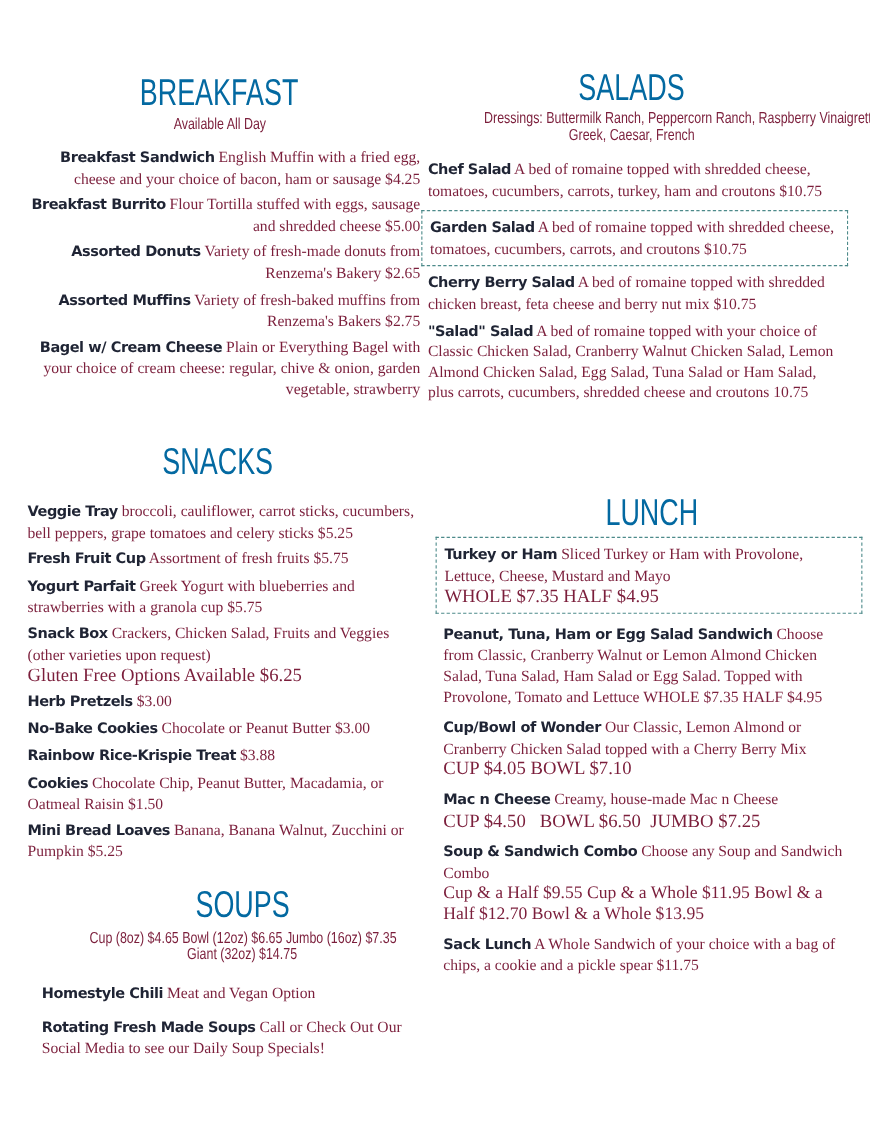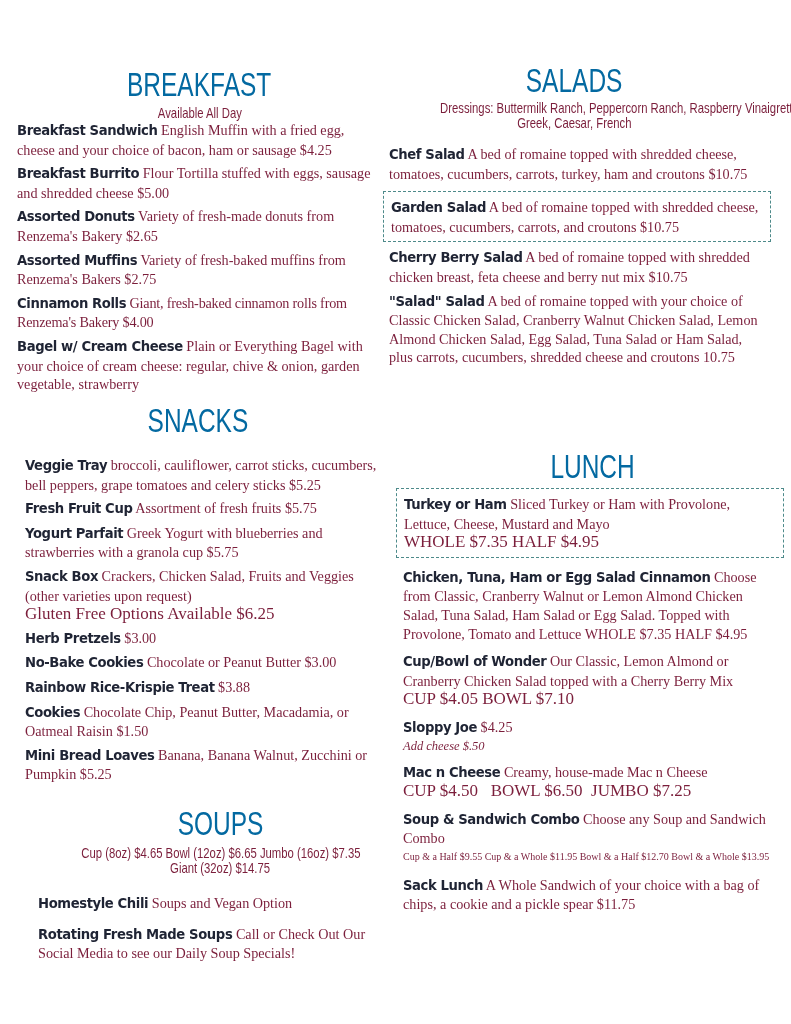--- a/index.html
+++ b/index.html
@@ -45,26 +45,25 @@
     border: 1.5px dashed #4d8a8a;
     padding: 6px 8px 5px 7px;
   }
 </style>
 </head>
 <body>
 
 <div class="col" style="left:17px; top:66px; width:365px;">
   <div class="heading"><span>BREAKFAST</span></div>
   <div class="subhead" style="margin-top:4px;"><span>Available All Day</span></div>
-  <div style="">
+  <div style="margin-top:13px;text-align:right;">
     <div class="item"><span class="name">Breakfast Sandwich</span> <span class="desc">English Muffin with a fried egg, cheese and your choice of bacon, ham or sausage $4.25</span></div>
     <div class="item"><span class="name">Breakfast Burrito</span> <span class="desc">Flour Tortilla stuffed with eggs, sausage and shredded cheese $5.00</span></div>
     <div class="item"><span class="name">Assorted Donuts</span> <span class="desc">Variety of fresh-made donuts from Renzema's Bakery $2.65</span></div>
     <div class="item"><span class="name">Assorted Muffins</span> <span class="desc">Variety of fresh-baked muffins from Renzema's Bakers $2.75</span></div>
-    <div class="item" style="letter-spacing:-0.2px;"><span class="name">Cinnamon Rolls</span> <span class="desc">Giant, fresh-baked cinnamon rolls from Renzema's Bakery $4.00</span></div>
     <div class="item"><span class="name">Bagel w/ Cream Cheese</span> <span class="desc">Plain or Everything Bagel with your choice of cream cheese: regular, chive &amp; onion, garden vegetable, strawberry</span></div>
   </div>
 </div>
 
 <div class="col" style="left:25px; top:402px; width:355px;">
   <div class="heading" style="width:345px;"><span>SNACKS</span></div>
   <div style="margin-top:18px;">
     <div class="item"><span class="name">Veggie Tray</span> <span class="desc">broccoli, cauliflower, carrot sticks, cucumbers, bell peppers, grape tomatoes and celery sticks  $5.25</span></div>
     <div class="item"><span class="name">Fresh Fruit Cup</span> <span class="desc">Assortment of fresh fruits $5.75</span></div>
     <div class="item"><span class="name">Yogurt Parfait</span> <span class="desc">Greek Yogurt with blueberries and strawberries with a granola cup $5.75</span></div>
@@ -75,21 +74,21 @@
     <div class="item"><span class="name">Cookies</span> <span class="desc">Chocolate Chip, Peanut Butter, Macadamia, or Oatmeal Raisin $1.50</span></div>
     <div class="item"><span class="name">Mini Bread Loaves</span> <span class="desc"> Banana, Banana Walnut, Zucchini or Pumpkin $5.25</span></div>
   </div>
 </div>
 
 <div class="col" style="left:38px; top:805px; width:365px;">
   <div class="heading" style="width:365px;"><span>SOUPS</span></div>
   <div class="subhead" style="margin-top:5px; width:365px;"><span>Cup (8oz) $4.65 Bowl (12oz) $6.65 Jumbo (16oz) $7.35</span></div>
   <div class="subhead" style="width:365px;text-align:center;"><span>Giant (32oz) $14.75</span></div>
   <div style="margin-top:18px;">
-    <div class="item" style="margin-bottom:11px;"><span class="name">Homestyle Chili</span> <span class="desc">Soups and Vegan Option</span></div>
+    <div class="item" style="margin-bottom:11px;"><span class="name">Homestyle Chili</span> <span class="desc">Meat and Vegan Option</span></div>
     <div class="item"><span class="name">Rotating Fresh Made Soups</span> <span class="desc">Call or Check Out Our Social Media to see our Daily Soup Specials!</span></div>
   </div>
 </div>
 
 <div class="col" style="left:389px; top:62px; width:385px;">
   <div class="heading" style="width:370px;"><span>SALADS</span></div>
   <div class="subhead" style="margin-top:3px; width:370px;"><span>Dressings: Buttermilk Ranch, Peppercorn Ranch, Raspberry Vinaigrette,</span></div>
   <div class="subhead" style="width:370px;"><span>Greek, Caesar, French</span></div>
   <div style="margin-top:14px; width:370px;">
     <div class="item" style="margin-bottom:8px;"><span class="name">Chef Salad</span> <span class="desc">A bed of romaine topped with shredded cheese, tomatoes, cucumbers, carrots, turkey, ham and croutons $10.75</span></div>
@@ -101,20 +100,19 @@
   </div>
 </div>
 
 <div class="col" style="left:403px; top:448px; width:380px;">
   <div class="heading" style="width:380px;"><span>LUNCH</span></div>
   <div class="item boxed" style="margin-top:4px; margin-left:-7px; width:388px; margin-bottom:10px;">
     <span class="name">Turkey or Ham</span> <span class="desc">Sliced Turkey or Ham with Provolone, Lettuce, Cheese, Mustard and Mayo</span>
     <span class="price-line desc">WHOLE $7.35 HALF $4.95</span>
   </div>
   <div style="width:375px;">
-    <div class="item" style="margin-bottom:9px;"><span class="name">Chicken, Tuna, Ham or Egg Salad Cinnamon</span> <span class="desc">Choose from Classic, Cranberry Walnut or Lemon Almond Chicken Salad, Tuna Salad, Ham Salad or Egg Salad. Topped with Provolone, Tomato and Lettuce WHOLE $7.35 HALF $4.95</span></div>
+    <div class="item" style="margin-bottom:9px;"><span class="name">Peanut, Tuna, Ham or Egg Salad Sandwich</span> <span class="desc">Choose from Classic, Cranberry Walnut or Lemon Almond Chicken Salad, Tuna Salad, Ham Salad or Egg Salad. Topped with Provolone, Tomato and Lettuce WHOLE $7.35 HALF $4.95</span></div>
     <div class="item" style="margin-bottom:9px;"><span class="name">Cup/Bowl of Wonder</span> <span class="desc">Our Classic, Lemon Almond or Cranberry Chicken Salad topped with a Cherry Berry Mix</span><span class="price-line desc">CUP $4.05 BOWL $7.10</span></div>
-    <div class="item" style="margin-bottom:9px;"><span class="name">Sloppy Joe</span> <span class="desc">$4.25</span><span class="italic desc">Add cheese $.50</span></div>
     <div class="item" style="margin-bottom:9px;"><span class="name">Mac n Cheese</span> <span class="desc">Creamy, house-made Mac n Cheese</span><span class="price-line desc" style="white-space:pre;font-family:Liberation Serif, serif;">CUP $4.50   BOWL $6.50  JUMBO $7.25</span></div>
-    <div class="item" style="margin-bottom:9px;"><span class="name">Soup &amp; Sandwich Combo</span> <span class="desc">Choose any Soup and Sandwich Combo</span><span class="price-line desc" style="font-size:10px;">Cup &amp; a Half $9.55 Cup &amp; a Whole $11.95 Bowl &amp; a Half $12.70 Bowl &amp; a Whole $13.95</span></div>
+    <div class="item" style="margin-bottom:9px;"><span class="name">Soup &amp; Sandwich Combo</span> <span class="desc">Choose any Soup and Sandwich Combo</span><span class="price-line desc" style="font-size:16px;">Cup &amp; a Half $9.55 Cup &amp; a Whole $11.95 Bowl &amp; a Half $12.70 Bowl &amp; a Whole $13.95</span></div>
     <div class="item"><span class="name">Sack Lunch</span> <span class="desc">A Whole Sandwich of your choice with a bag of chips, a cookie and a pickle spear $11.75</span></div>
   </div>
 </div>
 
 </body></html>

